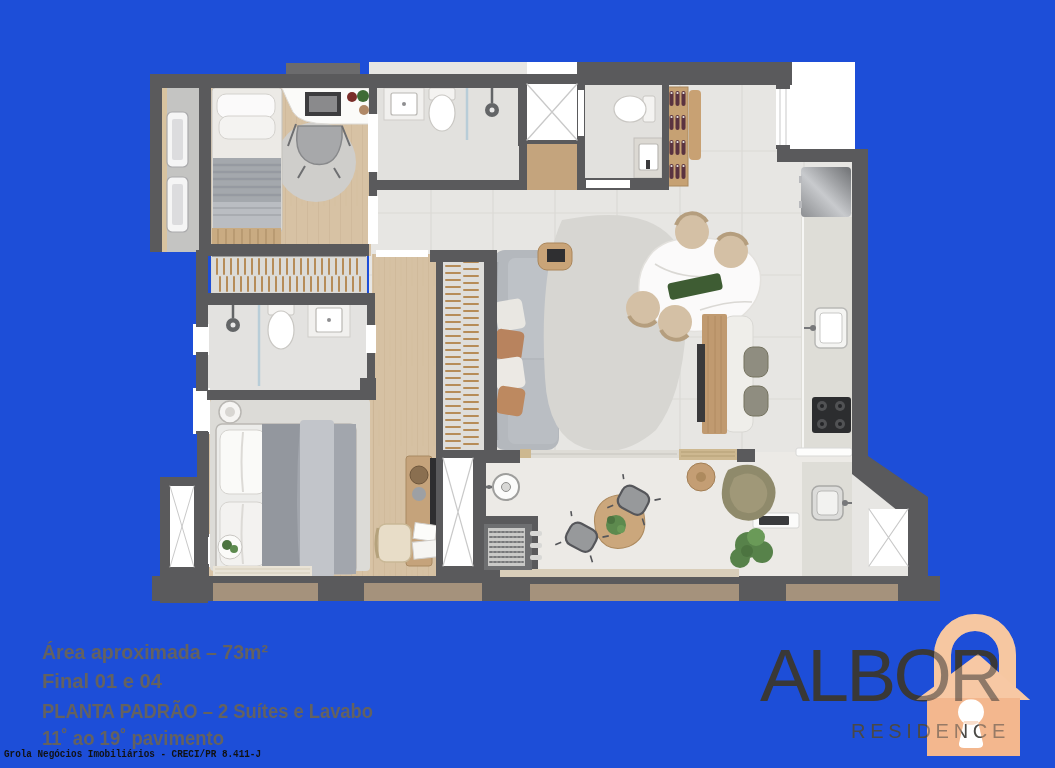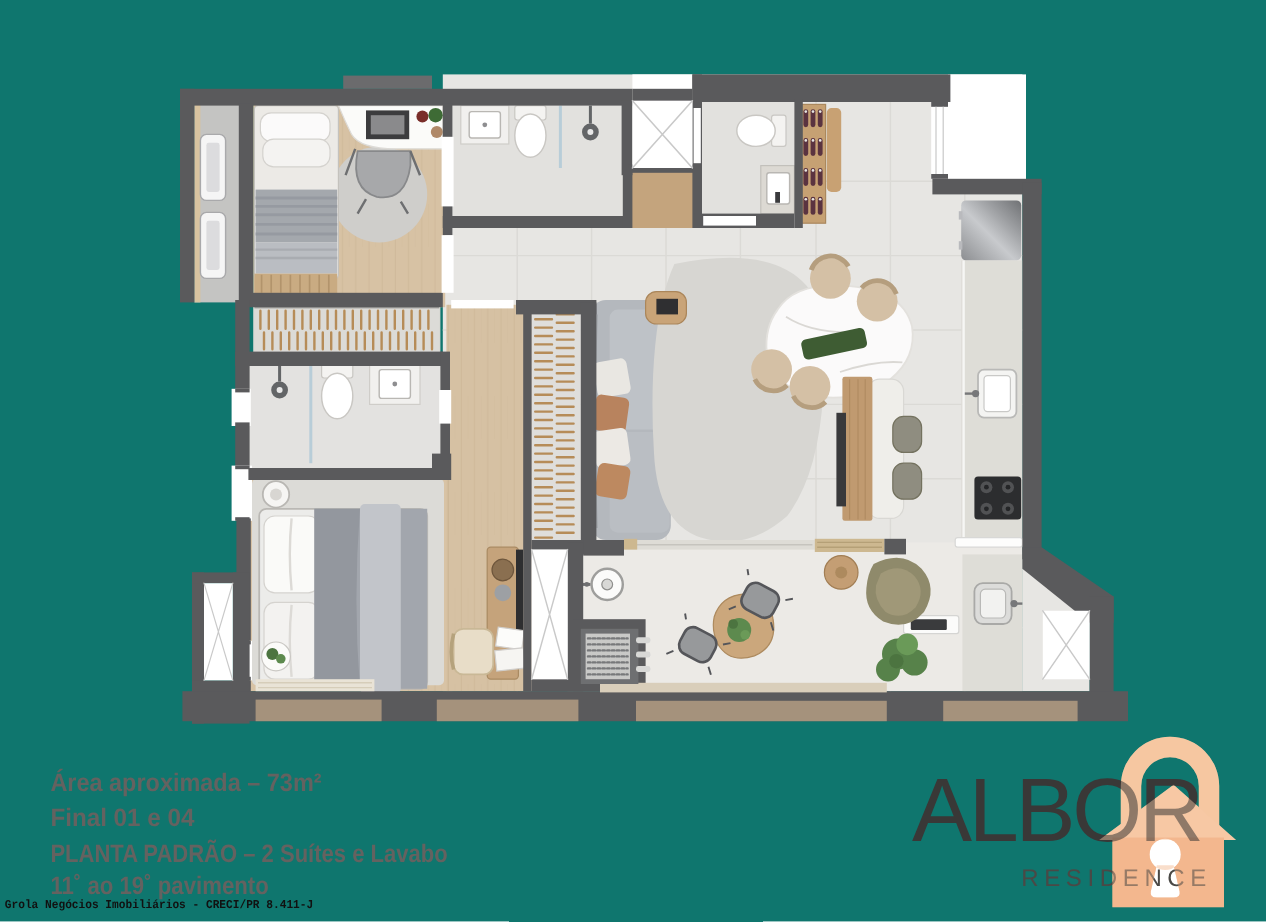--- a/index.html
+++ b/index.html
@@ -1,16 +1,16 @@
 <!DOCTYPE html>
 <html><head>
 <meta charset="utf-8">
 <style>
   html,body{margin:0;padding:0;background:#ffffff;}
-  .page{position:relative;width:1055px;height:768px;background:#0f766e;overflow:hidden;
+  .page{position:relative;width:1055px;height:768px;background:#1d4ed8;overflow:hidden;
         font-family:"Liberation Sans", sans-serif;}
 </style>
 </head>
 <body>
 <div class="page">
 <svg width="1055" height="768" viewBox="0 0 1055 768">
 <defs>
 <linearGradient id="fridge" x1="0" y1="1" x2="1" y2="0">
 <stop offset="0" stop-color="#8c8e91"></stop>
           <stop offset="0.45" stop-color="#c8cacd"></stop>

